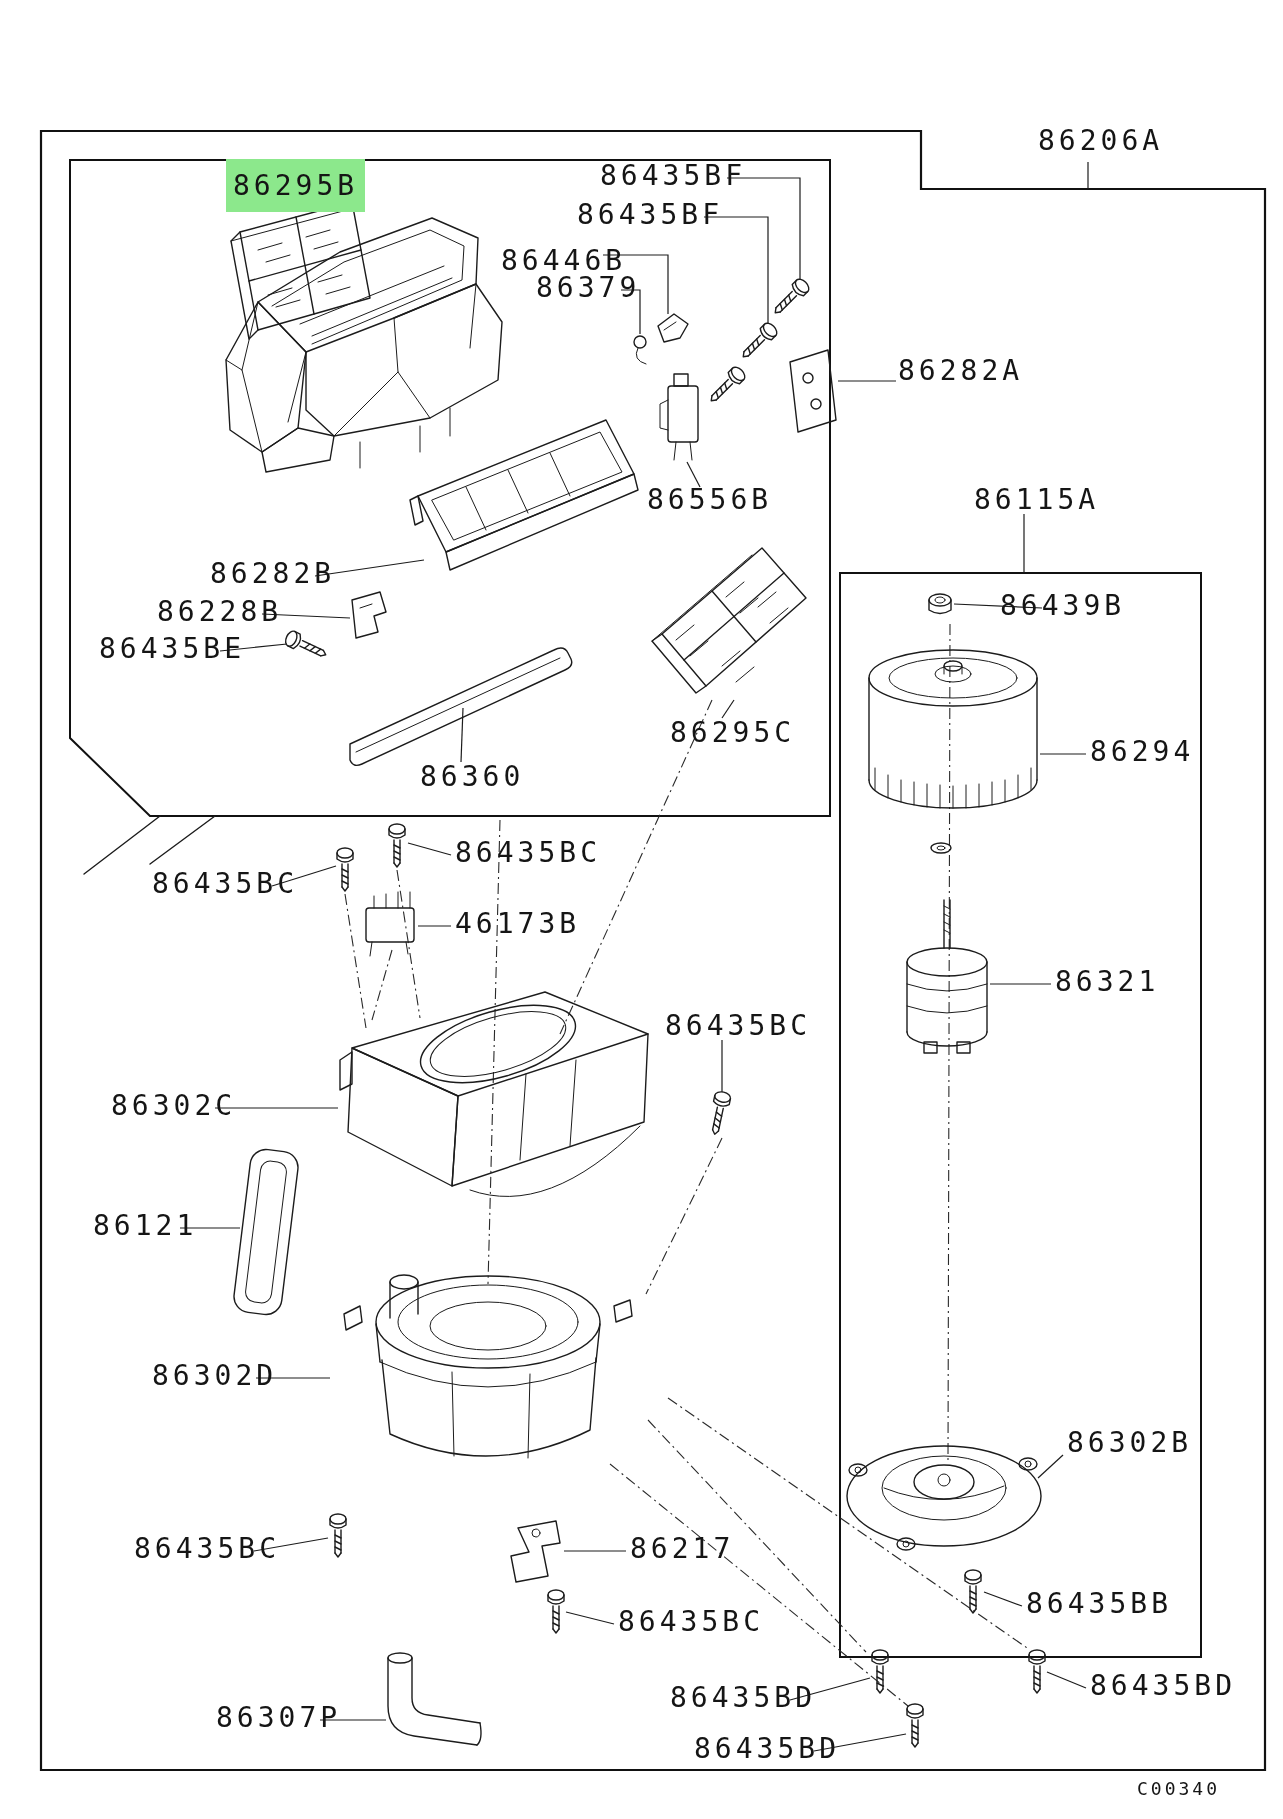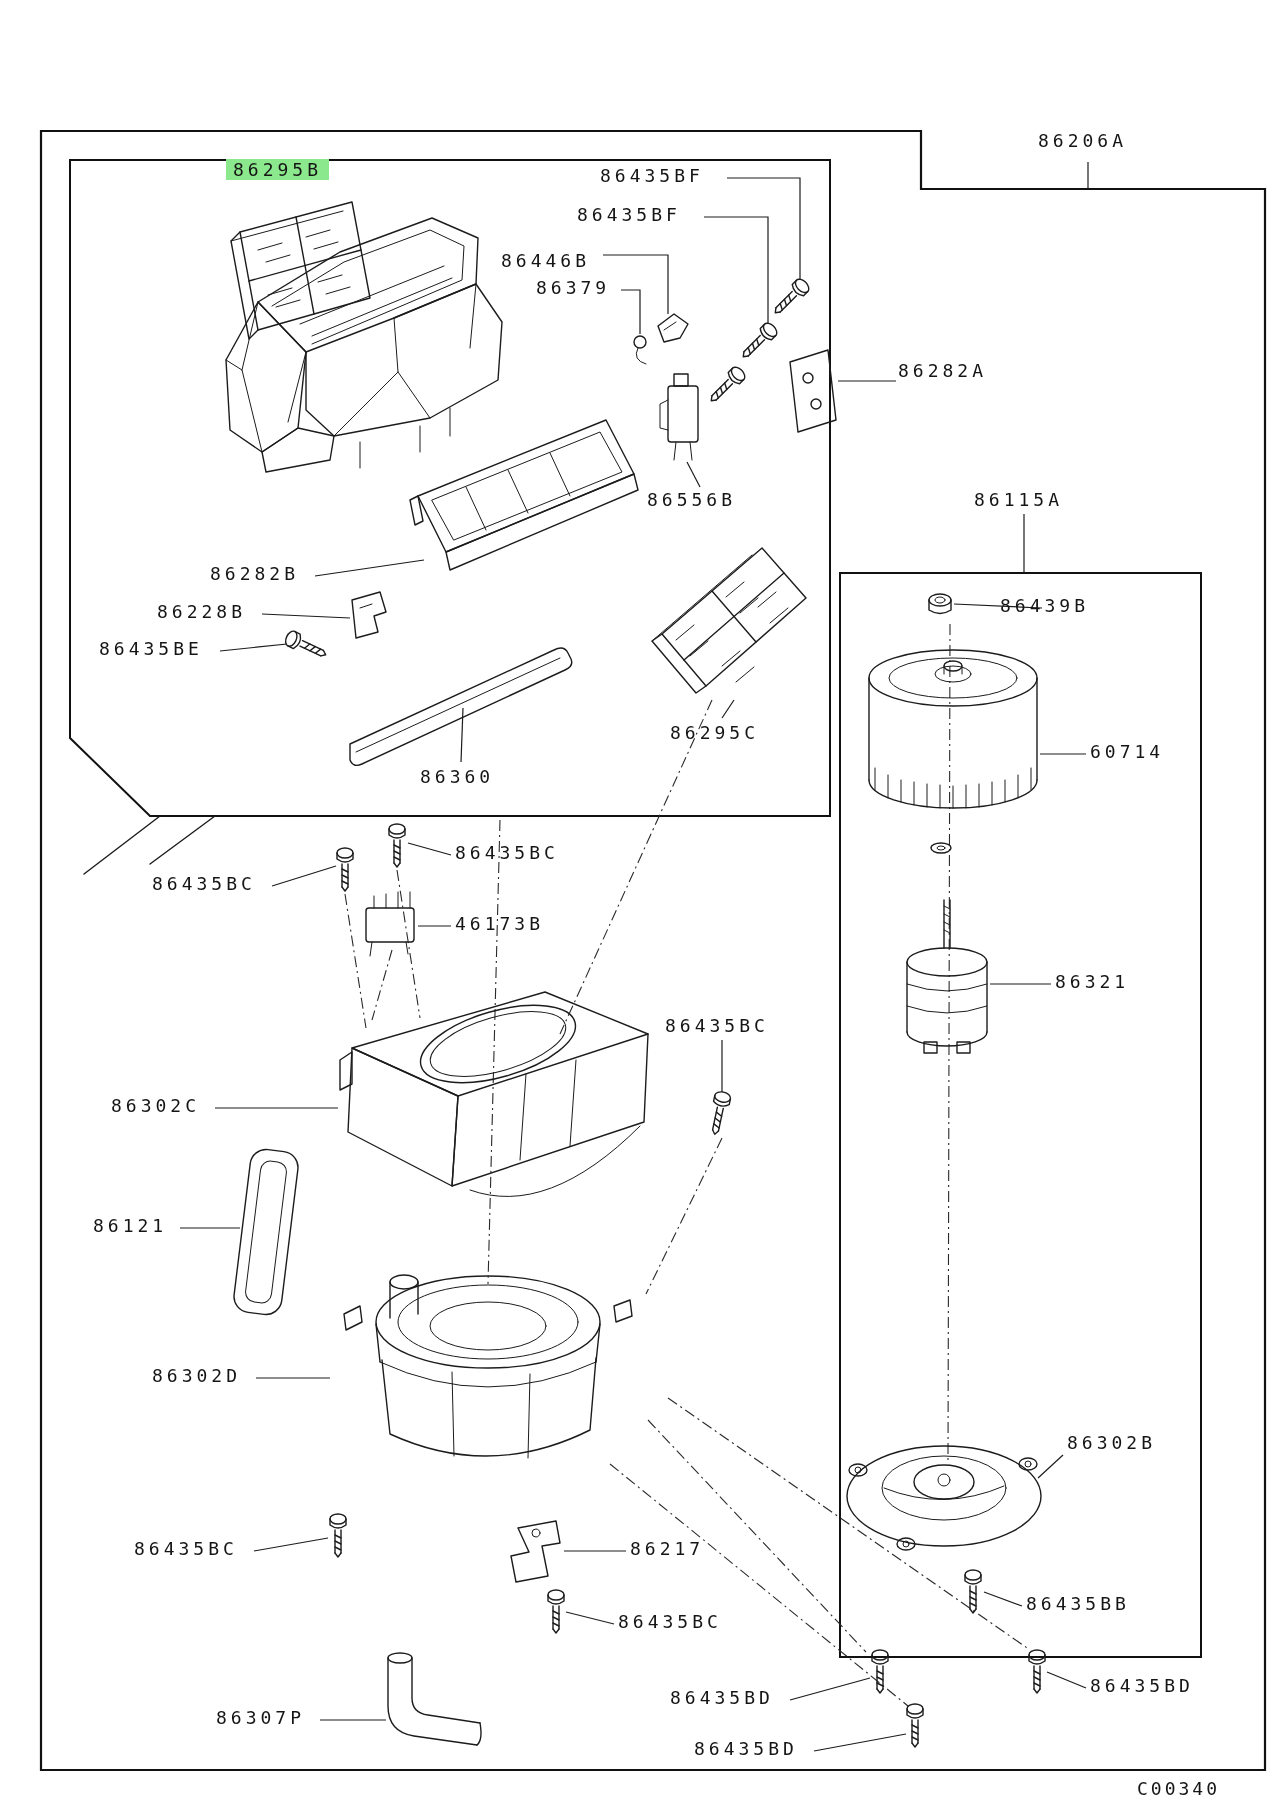--- a/index.html
+++ b/index.html
@@ -15,30 +15,30 @@
 
   svg .frame { fill: none; stroke: #111111; stroke-width: 2.2; }
   svg .box   { fill: none; stroke: #111111; stroke-width: 2; }
   svg .art   { fill: none; stroke: #1c1c1c; stroke-width: 1.4; stroke-linecap: round; stroke-linejoin: round; }
   svg .thin  { stroke-width: 1; }
   svg .leader line, svg .leader polyline { fill: none; stroke: #1c1c1c; stroke-width: 1.2; }
   svg .dash line { fill: none; stroke: #2a2a2a; stroke-width: 1.1; stroke-dasharray: 11 4 2 4; }
 
   .lbl {
     position: absolute;
-    font-size: 18px;
+    font-size: 28px;
     letter-spacing: 4px;
     line-height: 21px;
     color: #151515;
     white-space: nowrap;
     z-index: 5;
   }
   .lbl.hl {
     background: #8CE88C;
-    padding: 0 7px;
+    padding: 16px 7px;
     margin-left: -7px;
     margin-top: -4px;
     text-align: right;
   }
   .lbl.small { font-size: 18px; letter-spacing: 3px; text-align: right; }
 </style>
 </head>
 <body>
 
 <div class="canvas">
@@ -332,21 +332,21 @@
   <div class="lbl" style="left:536px;top:277px">86379</div>
   <div class="lbl" style="left:898px;top:360px">86282A</div>
   <div class="lbl" style="left:647px;top:489px">86556B</div>
   <div class="lbl" style="left:974px;top:489px">86115A</div>
   <div class="lbl" style="left:210px;top:563px">86282B</div>
   <div class="lbl" style="left:157px;top:601px">86228B</div>
   <div class="lbl" style="left:99px;top:638px">86435BE</div>
   <div class="lbl" style="left:670px;top:722px">86295C</div>
   <div class="lbl" style="left:420px;top:766px">86360</div>
   <div class="lbl" style="left:1000px;top:595px">86439B</div>
-  <div class="lbl" style="left:1090px;top:741px">60714</div>
+  <div class="lbl" style="left:1090px;top:741px">86294</div>
   <div class="lbl" style="left:152px;top:873px">86435BC</div>
   <div class="lbl" style="left:455px;top:842px">86435BC</div>
   <div class="lbl" style="left:455px;top:913px">46173B</div>
   <div class="lbl" style="left:1055px;top:971px">86321</div>
   <div class="lbl" style="left:111px;top:1095px">86302C</div>
   <div class="lbl" style="left:665px;top:1015px">86435BC</div>
   <div class="lbl" style="left:93px;top:1215px">86121</div>
   <div class="lbl" style="left:152px;top:1365px">86302D</div>
   <div class="lbl" style="left:1067px;top:1432px">86302B</div>
   <div class="lbl" style="left:1026px;top:1593px">86435BB</div>

